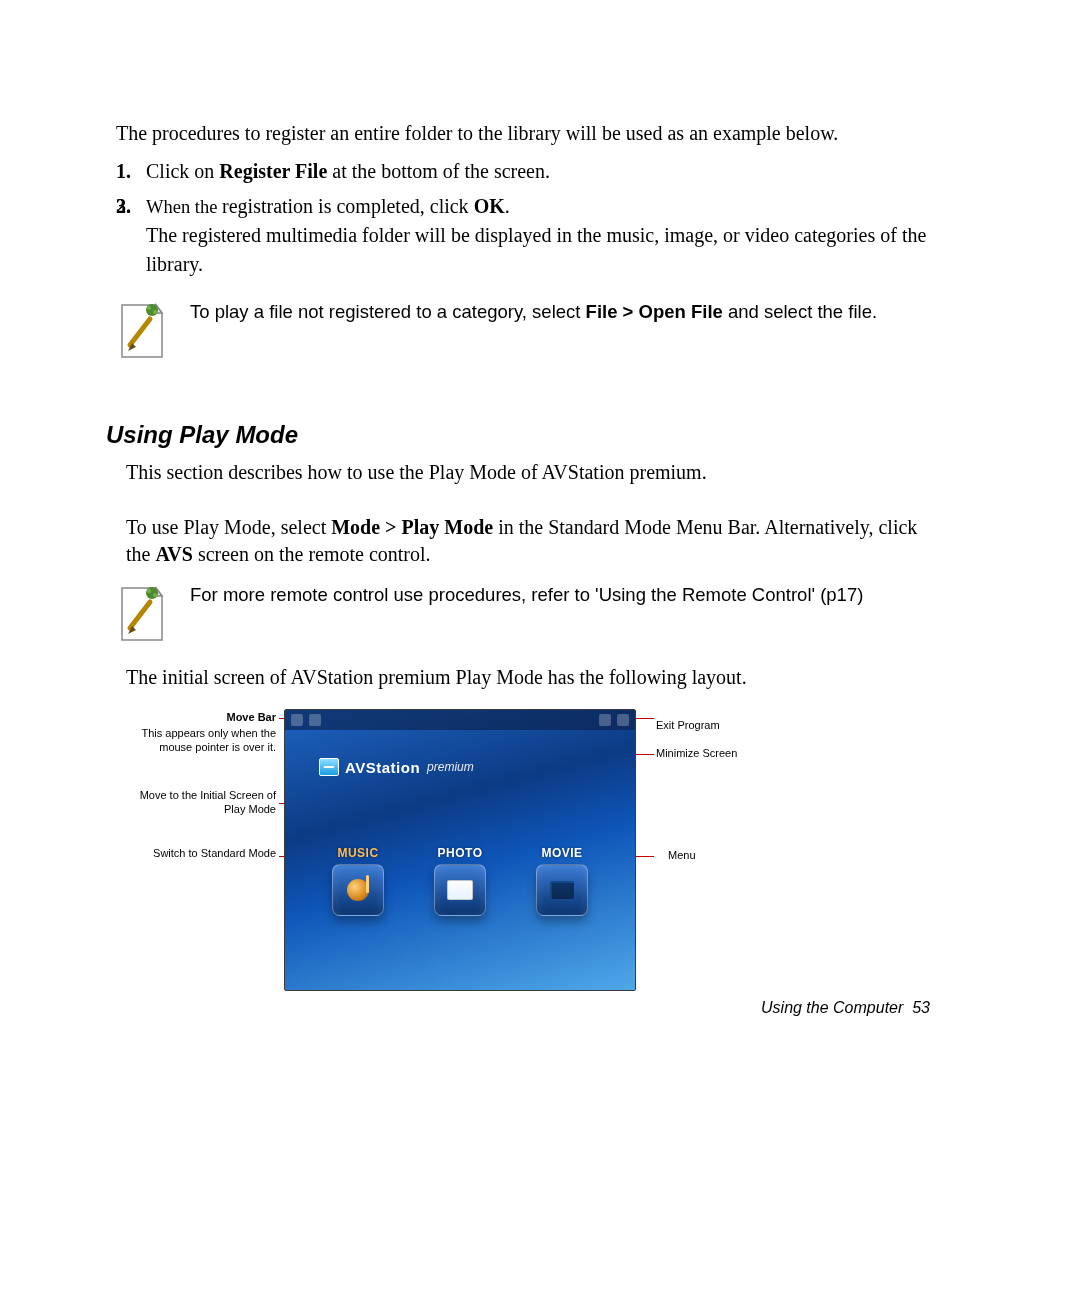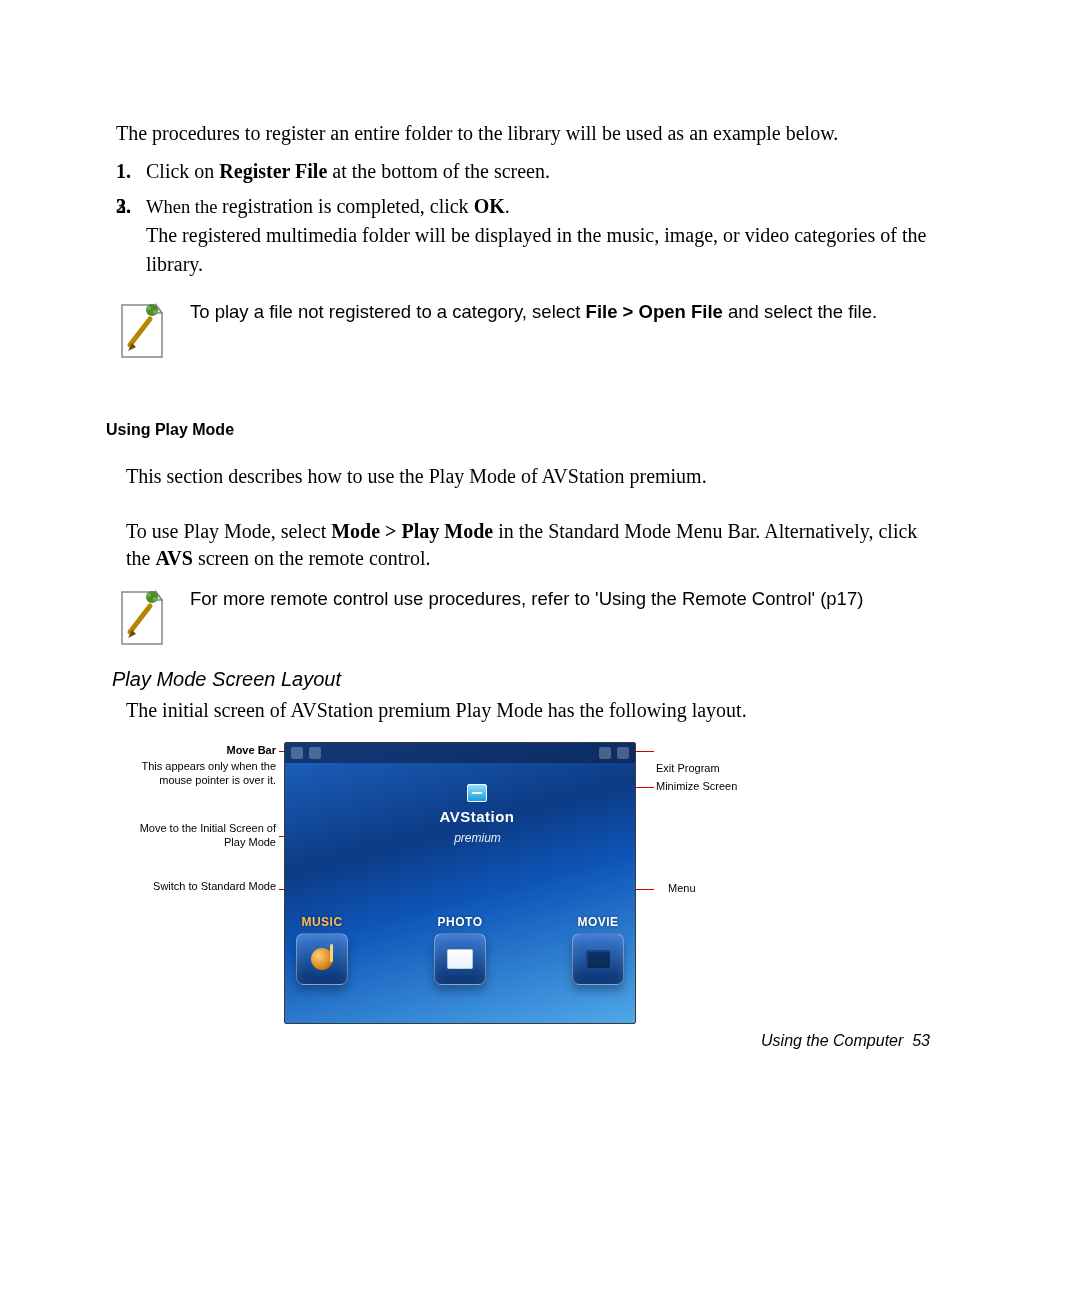--- a/index.html
+++ b/index.html
@@ -58,23 +58,24 @@
   }
   .note-icon svg { width: 52px; height: 60px; }
   .note-text {
     font-family: Arial, Helvetica, sans-serif;
     font-size: 18.5px;
     line-height: 1.4;
     margin-top: 2px;
   }
   h2.section {
     font-family: Arial, Helvetica, sans-serif;
-    font-size: 16px;
+    font-size: 24px;
     font-weight: bold;
-    margin: 60px 0 24px -10px;
+    margin: 60px 0 10px -10px;
+    font-style: italic;
   }
   h3.sub {
     font-family: Arial, Helvetica, sans-serif;
     font-style: italic;
     font-weight: normal;
     font-size: 20px;
     margin: 14px 0 6px -4px;
   }
   .diagram-wrap {
     position: relative;
@@ -118,42 +119,41 @@
     padding-left: 6px;
   }
   .movebar span {
     width: 12px; height: 12px;
     background: rgba(255,255,255,0.25);
     border-radius: 2px;
     display: inline-block;
   }
   .logo-row {
     display: flex; align-items: center; gap: 6px;
-    margin: 21px 0 0 34px;
+    margin: 28px 0 0 34px;
     color: #fff;
     font-family: Arial, sans-serif;
-    flex-direction: column;
   }
   .logo-mark {
     width: 18px; height: 16px;
     background: linear-gradient(#8fe0ff,#1a9de0);
     border: 1px solid #fff;
     border-radius: 2px;
     position: relative;
   }
   .logo-mark::after{
     content:""; position:absolute; left:3px; top:7px;
     width:10px; height:4px;
     border-top:2px solid #fff;
     transform:skewX(-25deg);
   }
   .logo-text1 { font-weight: bold; font-size: 15px; letter-spacing: .5px; }
   .logo-text2 { font-style: italic; font-size: 12px; opacity: .9; margin-left: 1px; }
   .tiles {
-    display:flex; gap:28px; justify-content:space-between;
+    display:flex; gap:28px; justify-content:center;
     margin-top: 70px;
   }
   .tile {
     width: 74px;
     text-align:center;
     color:#fff;
     font-family: Arial, sans-serif;
   }
   .tile-label {
     font-size: 12px; font-weight:bold; letter-spacing:.5px;
@@ -257,34 +257,33 @@
         <circle cx="36" cy="9" r="6" fill="#4d8b2e"></circle>
         <circle cx="33" cy="7" r="2" fill="#6fb44a"></circle>
         <circle cx="39" cy="11" r="2" fill="#6fb44a"></circle>
         <path d="M14 44 L34 18" stroke="#b58600" stroke-width="5" stroke-linecap="round"></path>
         <path d="M12 50 L16 42 L20 46 Z" fill="#6a4a1a"></path>
       </svg>
     </div>
     <div class="note-text">For more remote control use procedures, refer to 'Using the Remote Control' (p17)</div>
   </div>
 
-  <h3 class="sub">Play Mode Screen Layout</h3>
   <p class="bodytext indent">The initial screen of AVStation premium Play Mode has the following layout.</p>
 
   <div class="diagram-wrap">
 
     <div class="label" style="right:540px; top:2px;">
       <span class="bold">Move Bar</span>
     </div>
     <div class="label" style="right:540px; top:18px; width:160px;">This appears only when the mouse pointer is over it.</div>
 
     <div class="label" style="right:540px; top:80px; width:150px;">Move to the Initial Screen of Play Mode</div>
     <div class="label" style="right:540px; top:138px; width:150px;">Switch to Standard Mode</div>
 
-    <div class="label right" style="left:620px; top:20px;">Exit Program</div>
+    <div class="label right" style="left:620px; top:10px;">Exit Program</div>
     <div class="label right" style="left:620px; top:38px;text-align:right;">Minimize Screen</div>
     <div class="label right" style="left:632px; top:140px;">Menu</div>
 
     <div class="line h" style="left:243px; top:9px; width:12px;"></div>
     <div class="line h" style="left:243px; top:94px; width:12px;"></div>
     <div class="line v" style="left:255px; top:9px; height:86px;"></div>
     <div class="line h" style="left:255px; top:40px; width:30px;"></div>
 
     <div class="line h" style="left:243px; top:147px; width:24px;"></div>
     <div class="line v" style="left:267px; top:20px; height:127px;"></div>

